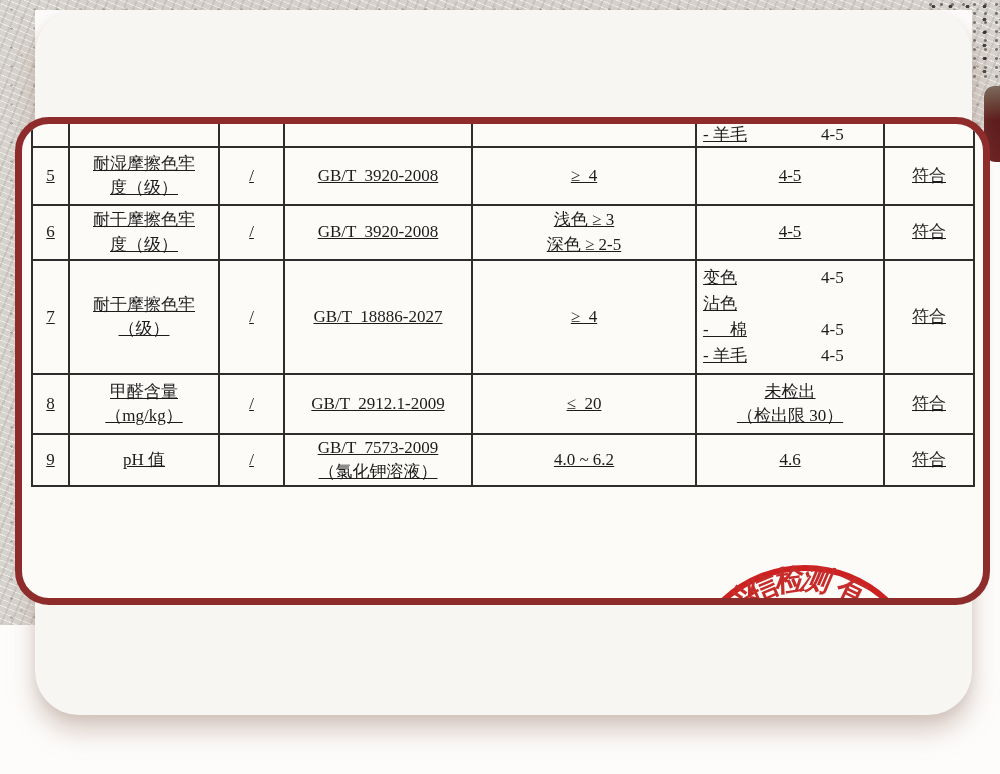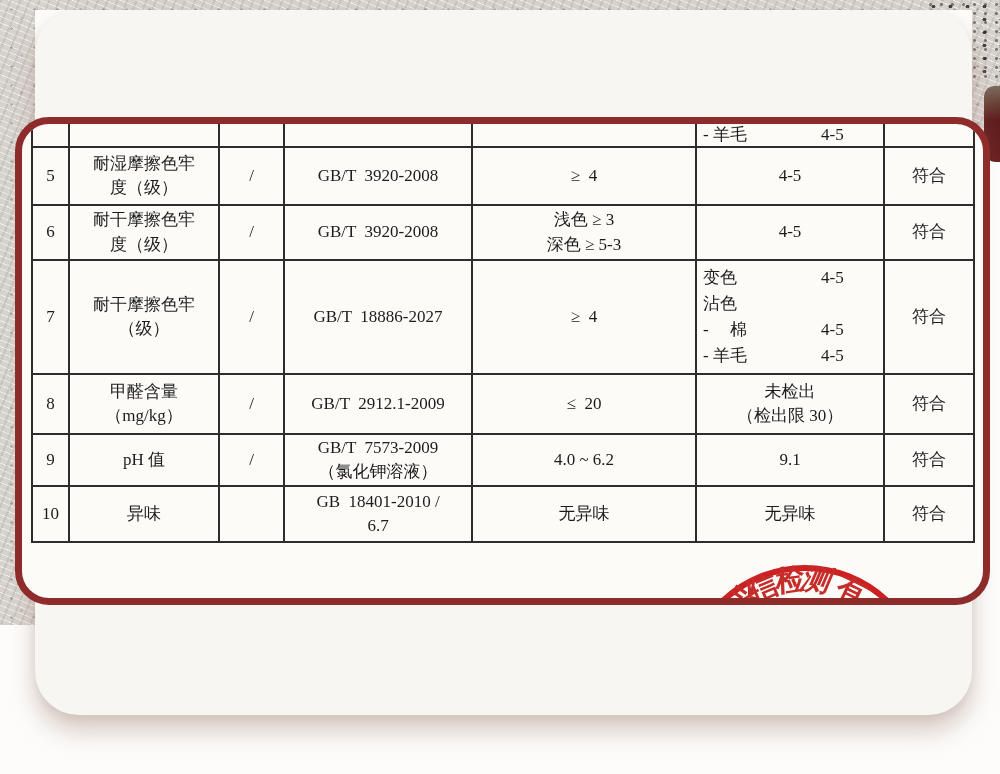--- a/index.html
+++ b/index.html
@@ -49,20 +49,21 @@
   table.report{
     position:absolute;left:9px;top:0;width:942px;
     border-collapse:collapse;table-layout:fixed;
     font-size:17px;color:#1c1c1c;
   }
   table.report{border-top:none;}
   .report td{
     border:2px solid #2d2d2d;
     padding:1px 6px;text-align:center;vertical-align:middle;line-height:1.42;
     overflow:hidden;
+    text-decoration:underline;
   }
   tr.partial td{border-top:none;}
   .c1{width:37px}.c2{width:150px}.c3{width:65px}.c4{width:188px}.c5{width:224px}.c6{width:188px}.c7{width:90px}
   tr.h-part{height:23px} tr.h-r5{height:58px} tr.h-r6{height:55px} tr.h-r7{height:114px}
   tr.h-r8{height:60px} tr.h-r9{height:52px} tr.h-r10{height:56px}
   .left{text-align:left;padding-left:13px;}
   .prewrap{white-space:pre-wrap;}
   .rv-line{position:relative;text-align:left;line-height:26px;}
   .rv-val{position:absolute;left:118px;top:0;}
   tr.partial .rv-line{line-height:20px;}
@@ -127,21 +128,21 @@
       <td>符合</td>
     </tr>
 
     <tr class="h-r6">
       <td>6</td>
       <td class="prewrap">耐干摩擦色牢
 度（级）</td>
       <td>/</td>
       <td class="prewrap">GB/T  3920-2008</td>
       <td class="left prewrap">浅色 ≥ 3
-深色 ≥ 5-3</td>
+深色 ≥ 2-5</td>
       <td class="left prewrap">4-5</td>
       <td>符合</td>
     </tr>
 
     <tr class="h-r7">
       <td>7</td>
       <td class="prewrap">耐干摩擦色牢
 （级）</td>
       <td>/</td>
       <td class="prewrap">GB/T  18886-2027</td>
@@ -167,34 +168,24 @@
       <td>符合</td>
     </tr>
 
     <tr class="h-r9">
       <td>9</td>
       <td class="prewrap">pH 值</td>
       <td>/</td>
       <td class="prewrap">GB/T  7573-2009
 （氯化钾溶液）</td>
       <td class="left prewrap">4.0 ~ 6.2</td>
-      <td class="left prewrap">9.1</td>
+      <td class="left prewrap">4.6</td>
       <td>符合</td>
     </tr>
 
-    <tr class="h-r10">
-      <td>10</td>
-      <td class="prewrap">异味</td>
-      <td></td>
-      <td class="prewrap">GB  18401-2010 /
-6.7</td>
-      <td class="left prewrap">无异味</td>
-      <td class="left prewrap">无异味</td>
-      <td>符合</td>
-    </tr>
   </tbody>
     </table>
 
   <div class="seal-ring"></div>
   <span class="seal-char sc0">兴</span>
   <span class="seal-char sc1">信</span>
   <span class="seal-char sc2">检</span>
   <span class="seal-char sc3">测</span>
   <span class="seal-char sc4">有</span>
 </div>

